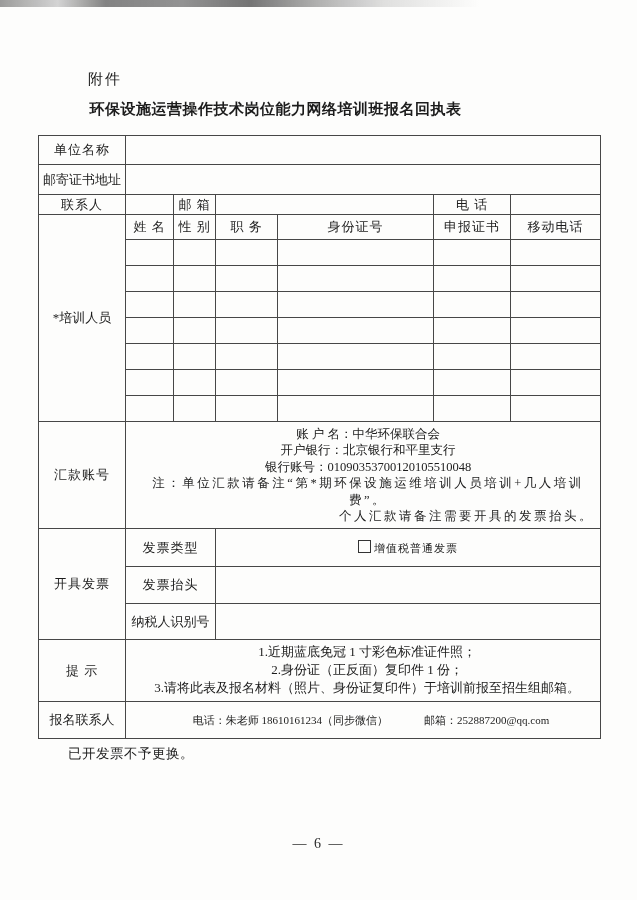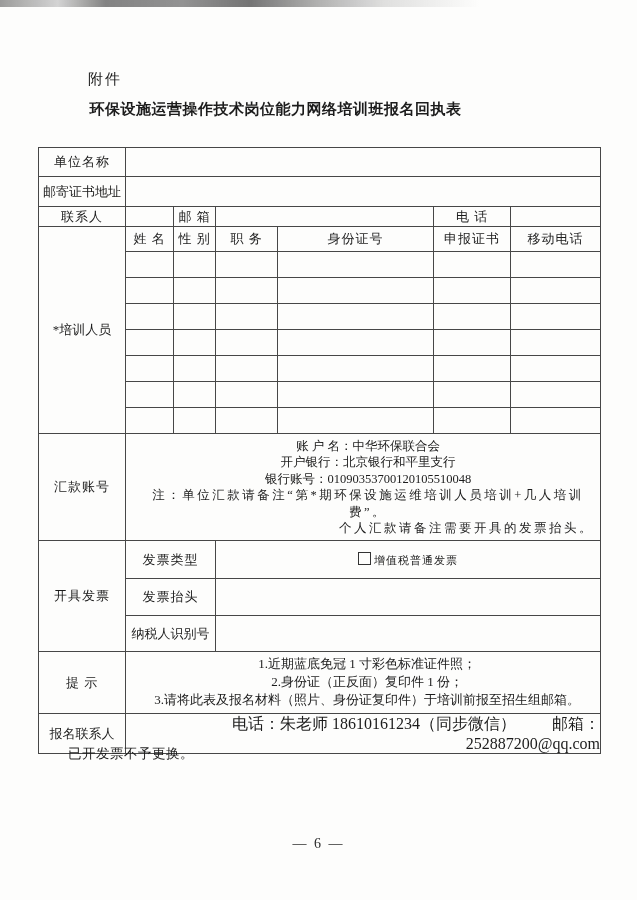--- a/index.html
+++ b/index.html
@@ -22,41 +22,41 @@
   }
   .attachment{
     position:absolute;left:88px;top:70px;
     font-size:15px;letter-spacing:2px;
   }
   .doc-title{
     position:absolute;left:0;top:100px;width:551px;
     text-align:center;font-size:15px;font-weight:bold;letter-spacing:.5px;
   }
   table.form{
-    position:absolute;left:38px;top:147px;
+    position:absolute;left:38px;top:135px;
     width:562px;border-collapse:collapse;table-layout:fixed;
     font-size:13px;
   }
   table.form td{
     border:1px solid #474747;
     padding:0;
     vertical-align:middle;
     text-align:center;
     overflow:hidden;
   }
   td.lbl{letter-spacing:1px;}
   td.content{
     text-align:left;vertical-align:middle;
     font-size:12.5px;
   }
   .remit-lines{padding:4px 6px 4px 16px;line-height:16.4px;}
   .remit-note{letter-spacing:2.5px;}
   .remit-note2{padding-left:26px;letter-spacing:2.5px;text-align:right;}
   .tips-lines{padding:2px 6px 3px 14px;line-height:18px;font-size:13px;}
-  .regc{padding-left:16px;font-size:16px;text-align:right;}
+  .regc{padding-left:16px;font-size:11px;}
   .regc .gap{display:inline-block;width:36px;}
   .invoice-value{
     text-align:center;padding-right:150px;font-size:11px;letter-spacing:1px;
   }
   .chkbox{
     display:inline-block;width:11px;height:11px;border:1px solid #333;
     vertical-align:-1px;margin-right:3px;
   }
   .footer-note{
     position:absolute;left:68px;top:744px;width:512px;

